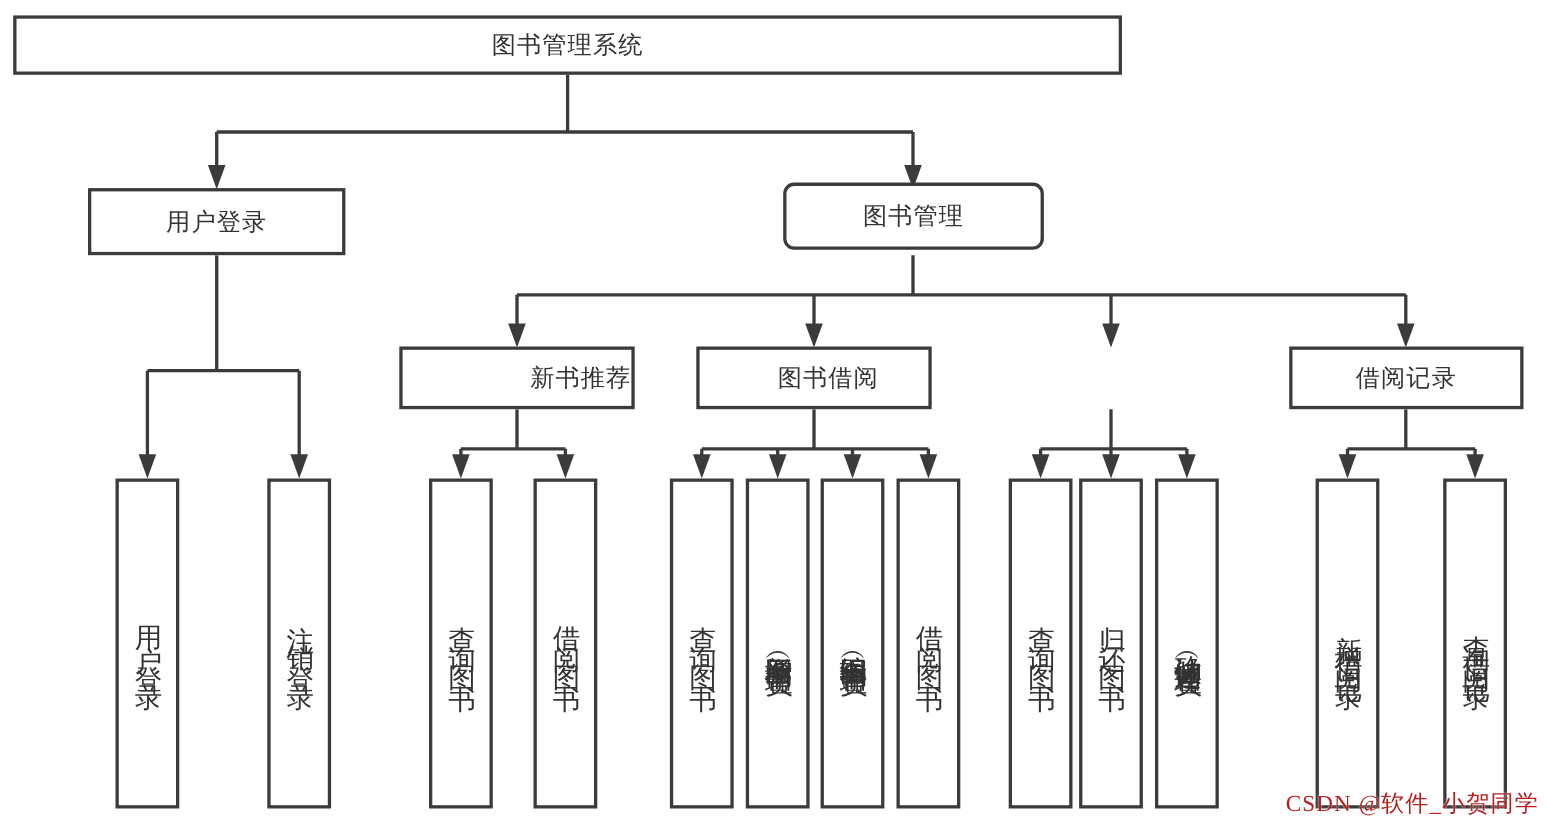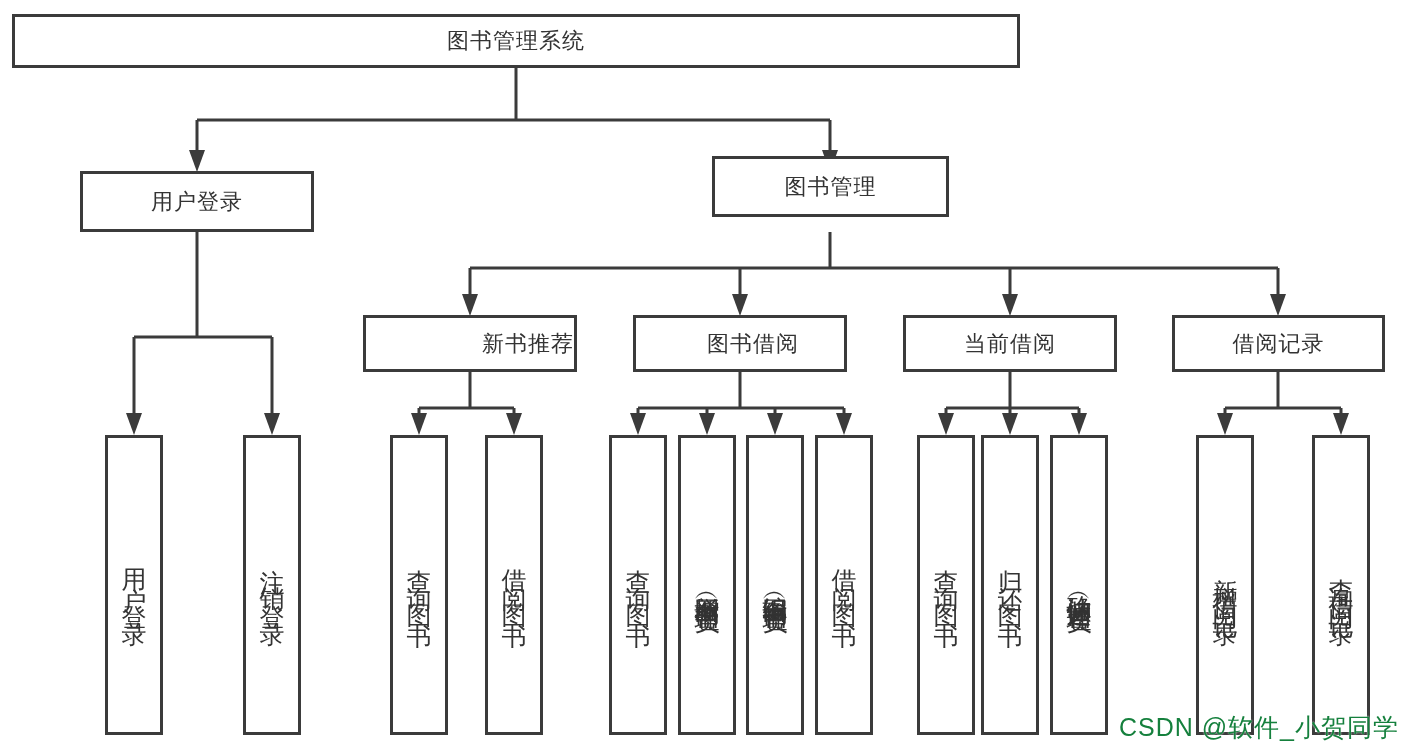--- a/index.html
+++ b/index.html
@@ -1,21 +1,21 @@
 <!DOCTYPE html>
 <html><head>
 <meta charset="utf-8">
 <style>
   html, body { margin: 0; padding: 0; background: #ffffff; }
   .canvas {
     position: relative;
     width: 1405px;
     height: 747px;
     background: #ffffff;
-    font-family: Liberation Sans, sans-serif;
+    font-family: Liberation Serif, serif;
     overflow: hidden;
   }
   svg.connectors {
     position: absolute;
     left: 0; top: 0;
     z-index: 1;
   }
   .node {
     position: absolute;
     box-sizing: border-box;
@@ -41,23 +41,23 @@
     line-height: 1;
     letter-spacing: 2px;
   }
   .node.v.ls4 .lbl { letter-spacing: 18px; }
   .node.v.ls6 .lbl { letter-spacing: 9px; }
   .watermark {
     position: absolute;
     right: 6px;
     bottom: 3px;
     z-index: 3;
-    font-size: 25px;
+    font-size: 21px;
     letter-spacing: 1px;
-    color: #15803d;
+    color: #b91c1c;
     text-shadow: 0 0 2px #ffffff;
     margin-left: 47px;
   }
 </style>
 </head>
 <body>
 
 <div class="canvas">
 
   <svg class="connectors" width="1405" height="747" viewBox="0 0 1405 747">
@@ -103,32 +103,29 @@
     </g>
   </svg>
 
   <div class="node h" style="left:12px; top:14px; width:1008px; height:54px;">
     <span class="lbl">图书管理系统</span>
   </div>
 
   <div class="node h" style="left:80px; top:171px; width:234px; height:61px;">
     <span class="lbl">用户登录</span>
   </div>
-  <div class="node h" style="left:712px; top:156px; width:237px; height:61px;">
+  <div class="node h" style="left:712px; top:166px; width:237px; height:61px;border-radius:10px;">
     <span class="lbl">图书管理</span>
   </div>
 
   <div class="node h" style="left:363px; top:315px; width:214px; height:57px;justify-content:flex-end;">
     <span class="lbl">新书推荐</span>
   </div>
   <div class="node h" style="left:633px; top:315px; width:214px; height:57px;padding-left:26px;">
     <span class="lbl">图书借阅</span>
-  </div>
-  <div class="node h" style="left:903px; top:315px; width:214px; height:57px;">
-    <span class="lbl">当前借阅</span>
   </div>
   <div class="node h" style="left:1172px; top:315px; width:213px; height:57px;">
     <span class="lbl">借阅记录</span>
   </div>
 
   <div class="node v ls4" style="left:105px; top:435px; width:58px; height:300px;">
     <span class="lbl">用户登录</span>
   </div>
   <div class="node v ls4" style="left:243px; top:435px; width:58px; height:300px;">
     <span class="lbl">注销登录</span>

